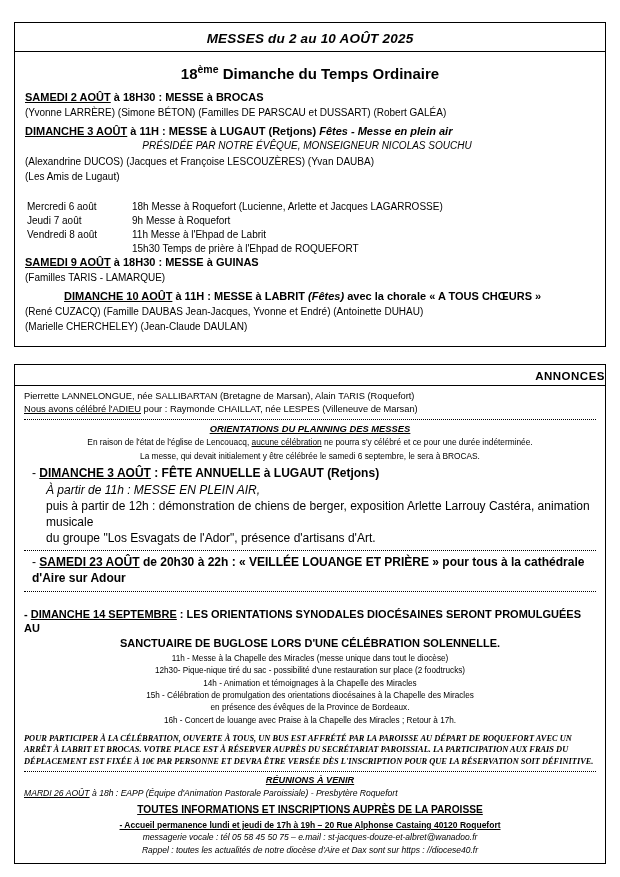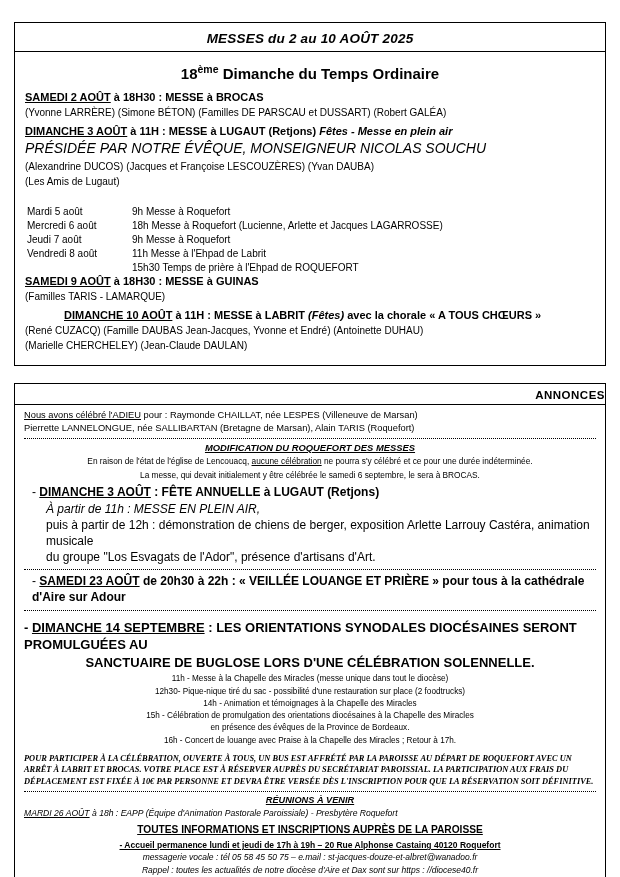--- a/index.html
+++ b/index.html
@@ -61,23 +61,23 @@
     line-height: 1.25;
     font-size: 11px;
   }
   .mass-line .lead {
     font-weight: bold;
     text-decoration: underline;
   }
   .mass-line .rest { font-weight: bold; }
   .mass-line .ital { font-style: italic; font-weight: bold; }
   .sub-right {
-    text-align: left;
-    font-style: italic;
-    font-size: 14px;
+    text-align: center;
+    font-style: italic;
+    font-size: 10px;
     margin: 0 6px 4px 0;
   }
   .names {
     font-size: 10px;
     line-height: 1.35;
     margin: 0 0 1px 0;
   }
   .gap-md { height: 14px; }
 
   table.weekdays {
@@ -144,24 +144,24 @@
   .item .hd {
     font-weight: bold;
     text-decoration: underline;
   }
   .item .hd-plain { font-weight: bold; }
   .item .ital { font-style: italic; }
   .indent1 { margin-left: 14px; }
   .center { text-align: center; }
 
   .big-item {
-    font-size: 13px;
-    font-weight: bold;
-    line-height: 1.35;
-    margin-top: 8px;
+    font-size: 11px;
+    font-weight: bold;
+    line-height: 1.35;
+    margin-top: 15px;
   }
   .big-item .hd { text-decoration: underline; }
   .schedule {
     font-size: 8.2px;
     line-height: 1.5;
     text-align: center;
     margin: 2px 0 0 0;
   }
   .schedule div { margin: 0; }
   .notice {
@@ -225,24 +225,20 @@
       <span class="lead">DIMANCHE 3 AOÛT</span><span class="rest"> à 11H : MESSE à LUGAUT (Retjons) </span><span class="ital">Fêtes - Messe en plein air</span>
     </div>
     <div class="sub-right">PRÉSIDÉE PAR NOTRE ÉVÊQUE, MONSEIGNEUR NICOLAS SOUCHU</div>
     <div class="names">(Alexandrine DUCOS) (Jacques et Françoise LESCOUZÈRES) (Yvan DAUBA)</div>
     <div class="names">(Les Amis de Lugaut)</div>
 
     <div class="gap-md"></div>
 
     <table class="weekdays">
       <tbody>
-          <tr>
-        <td class="day">Mardi 5 août</td>
-        <td class="txt">9h Messe à Roquefort</td>
-      </tr>
       <tr>
         <td class="day">Mercredi 6 août</td>
         <td class="txt">18h Messe à Roquefort (Lucienne, Arlette et Jacques LAGARROSSE)</td>
       </tr>
       <tr>
         <td class="day">Jeudi 7 août</td>
         <td class="txt">9h Messe à Roquefort</td>
       </tr>
       <tr>
         <td class="day">Vendredi 8 août</td>
@@ -267,29 +263,29 @@
     <div class="names">(René CUZACQ) (Famille DAUBAS Jean-Jacques, Yvonne et Endré) (Antoinette DUHAU)</div>
     <div class="names">(Marielle CHERCHELEY) (Jean-Claude DAULAN)</div>
 
   </div>
 
   <div class="box" id="annonces-box">
 
     <div class="ann-title">ANNONCES</div>
 
     <div class="adieu-block">
+      <div>Pierrette LANNELONGUE, née SALLIBARTAN (Bretagne de Marsan), Alain TARIS (Roquefort)</div>
       <div>
         <u>Nous avons célébré l'ADIEU</u><span> pour : Raymonde CHAILLAT, née LESPES (Villeneuve de Marsan)</span>
       </div>
-      <div>Pierrette LANNELONGUE, née SALLIBARTAN (Bretagne de Marsan), Alain TARIS (Roquefort)</div>
     </div>
 
     <div class="dots"></div>
 
-    <div class="ann-sec-title">MODIFICATION DU ROQUEFORT DES MESSES</div>
+    <div class="ann-sec-title">ORIENTATIONS DU PLANNING DES MESSES</div>
     <div class="ann-centered">
       <span>En raison de l'état de l'église de Lencouacq, </span><u>aucune célébration</u><span> ne pourra s'y célébré et ce pour une durée indéterminée.</span>
     </div>
     <div class="ann-centered">La messe, qui devait initialement y être célébrée le samedi 6 septembre, le sera à BROCAS.</div>
 
     <div class="item">
       <span>- </span><span class="hd">DIMANCHE 3 AOÛT</span><span class="hd-plain"> : FÊTE ANNUELLE à LUGAUT (Retjons)</span>
       <div class="indent1 ital">À partir de 11h : MESSE EN PLEIN AIR,</div>
       <div class="indent1">puis à partir de 12h : démonstration de chiens de berger, exposition Arlette Larrouy Castéra, animation musicale</div>
       <div class="indent1">du groupe "Los Esvagats de l'Ador", présence d'artisans d'Art.</div>

